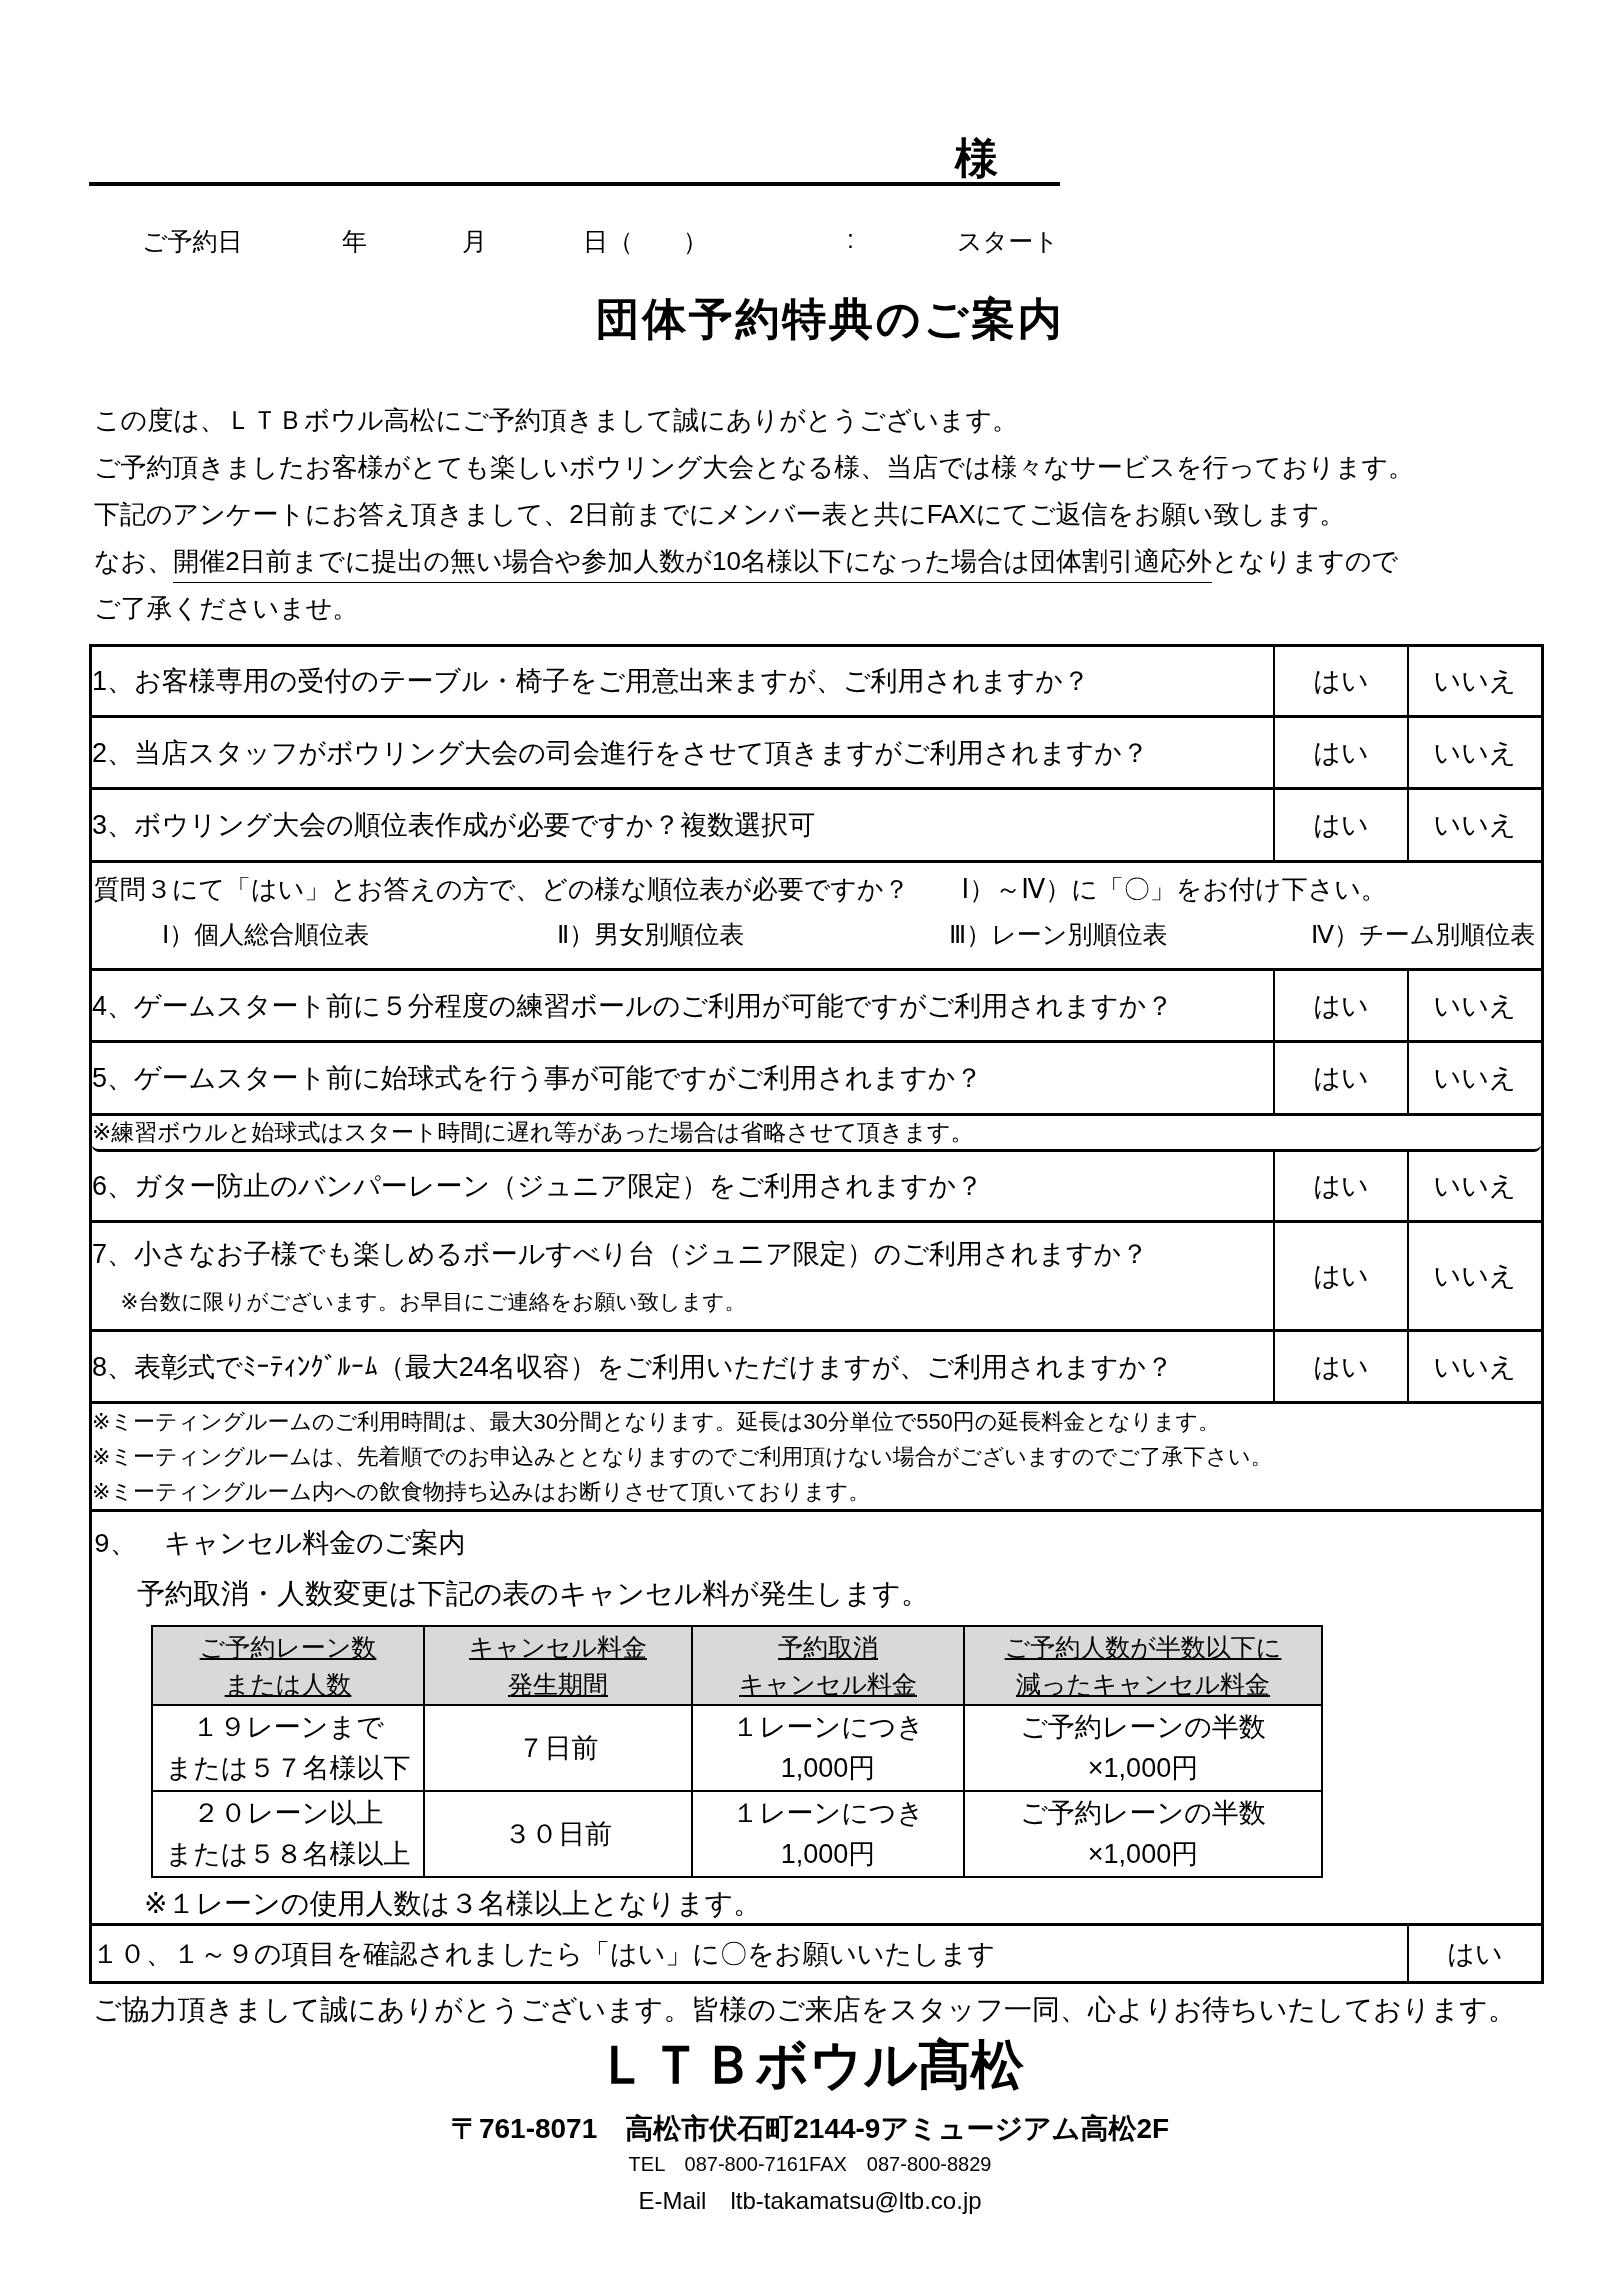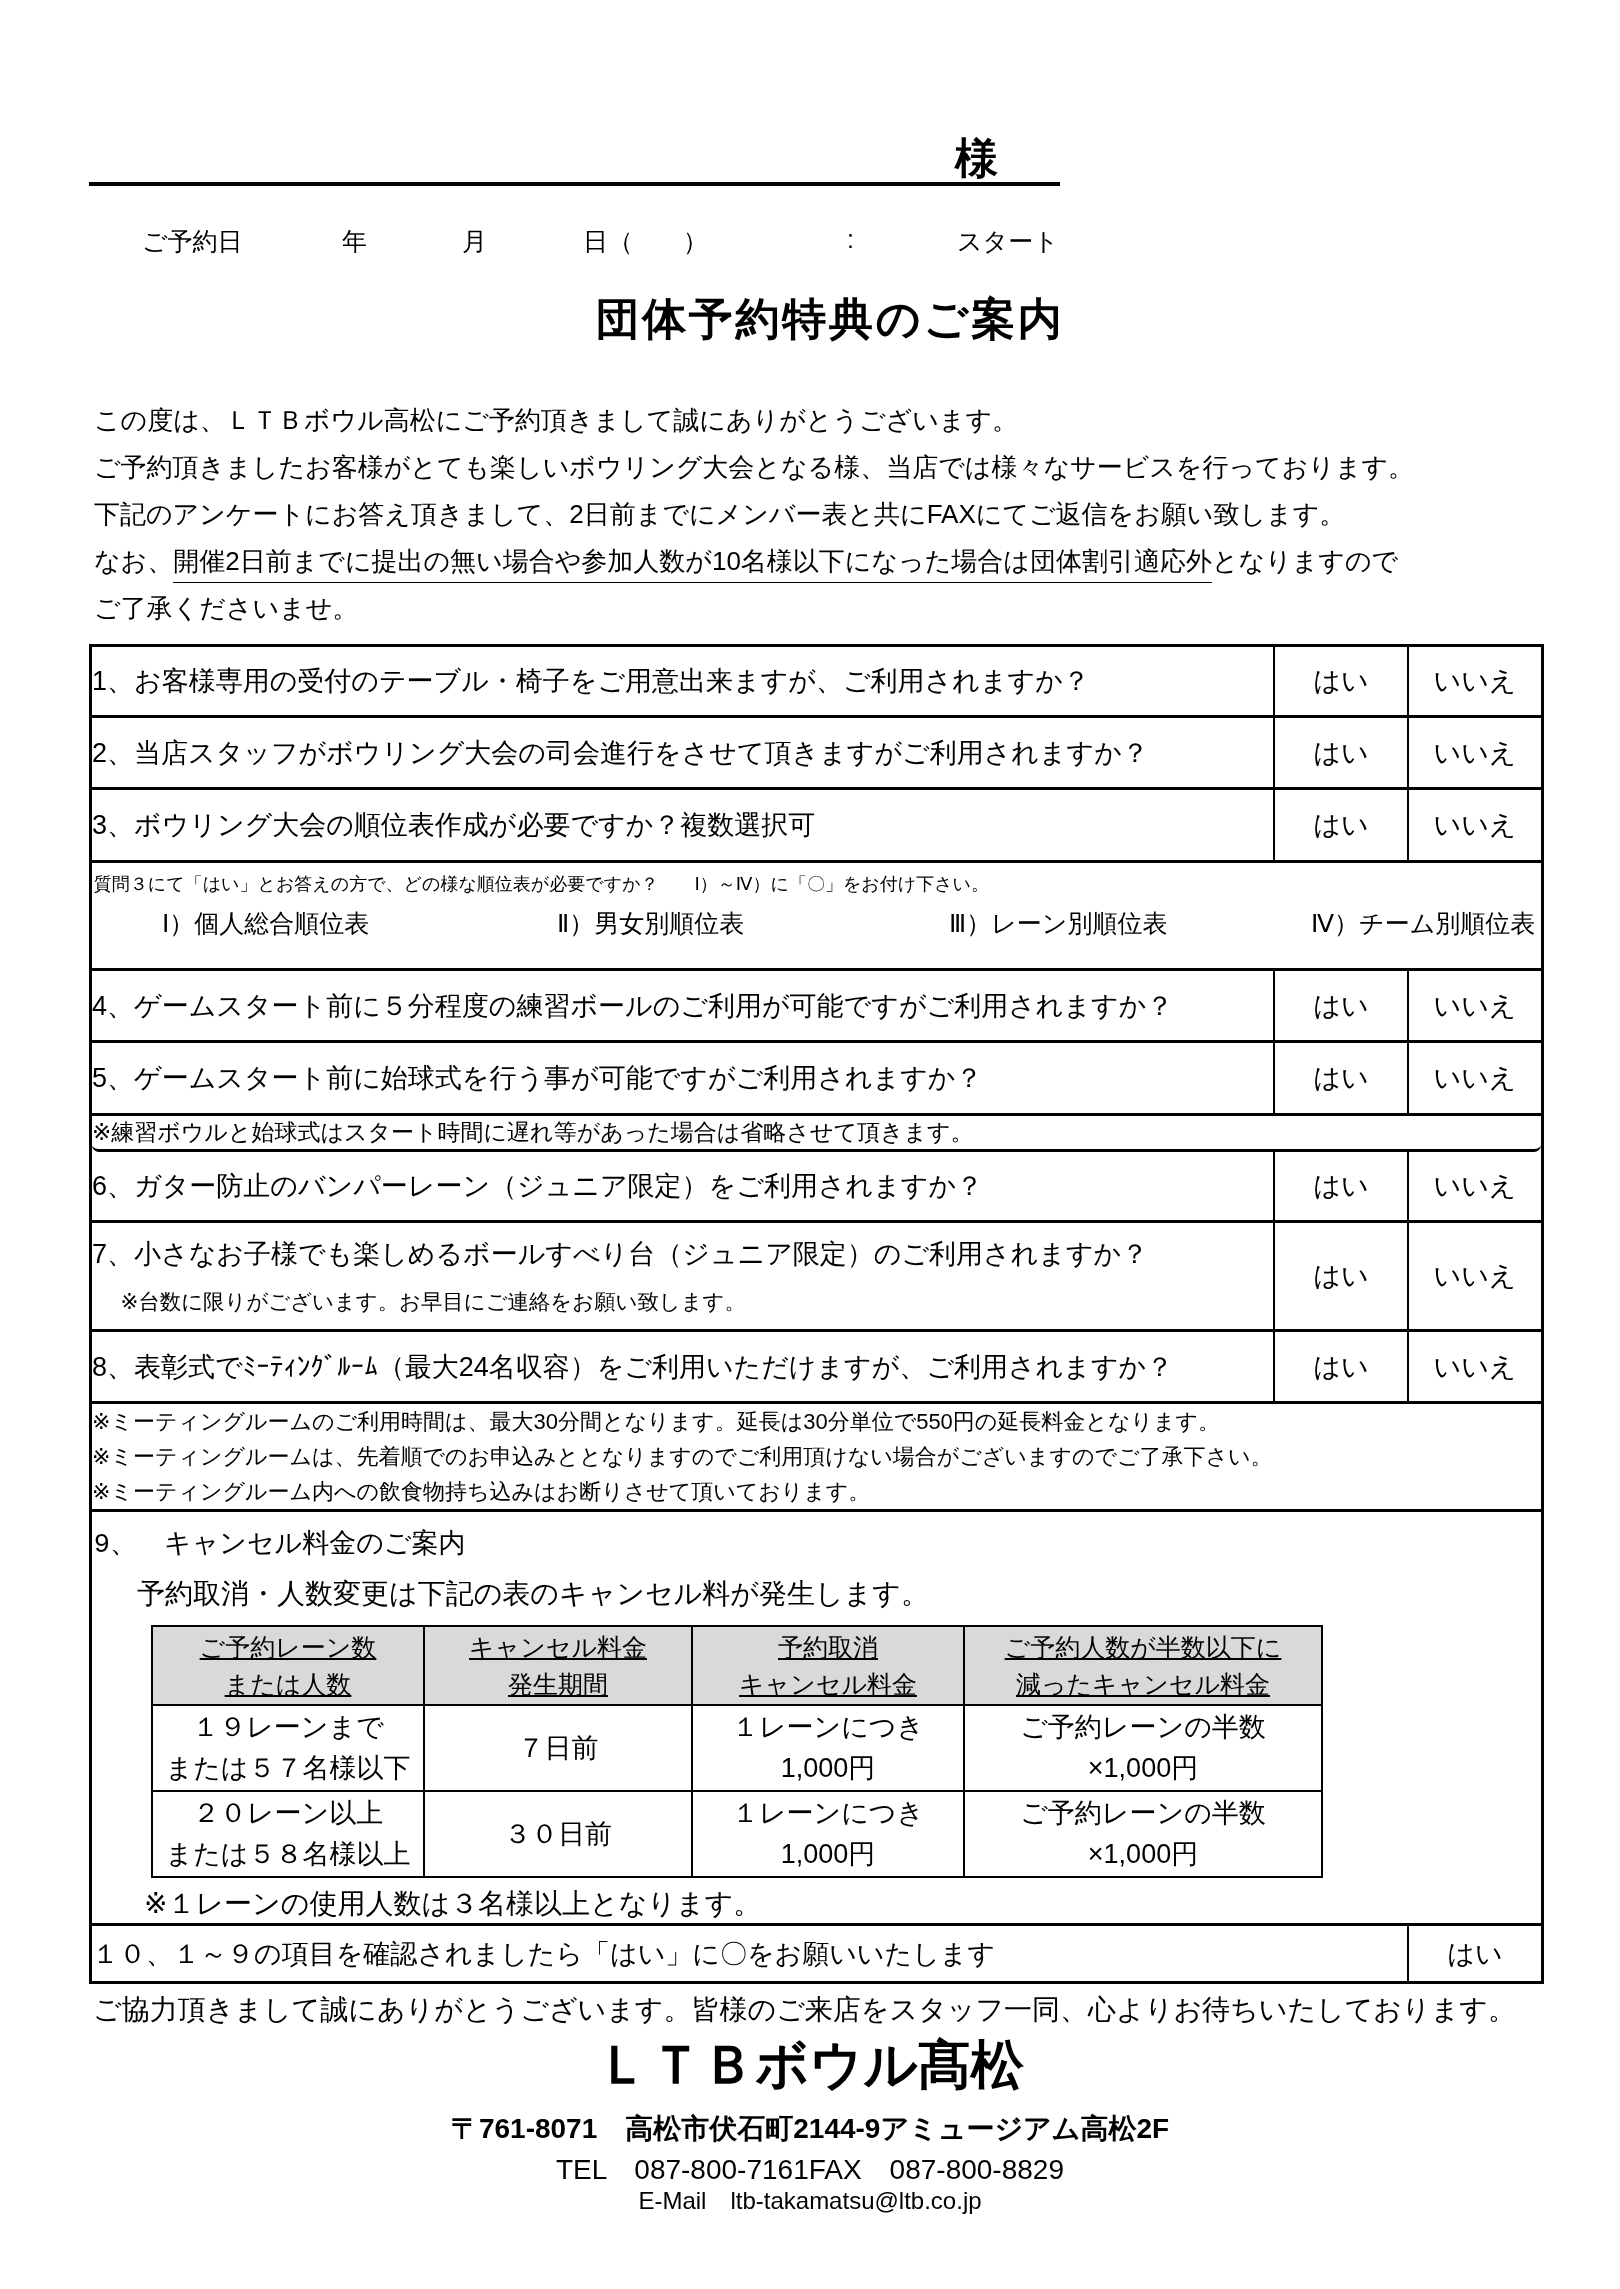--- a/index.html
+++ b/index.html
@@ -38,21 +38,21 @@
   table.main td{
     border-right:2.7px solid #000;border-bottom:3.6px solid #000;
     vertical-align:middle;padding:0;overflow:hidden;
   }
   table.main td:last-child{border-right:none;}
   table.main tr.final td{border-bottom:none;}
   td.qcell{padding-left:16px;}
   td.dash{border-bottom:2.7px dashed #000;}
   td.ans{text-align:center;}
   td.full{padding-left:7.1px;}
-  .fu-line1{font-size:18px;margin:9px 0 0 1.8px;}
+  .fu-line1{font-size:26px;margin:9px 0 0 1.8px;}
   .fu-opts{position:relative;height:55px;font-size:25px;}
   .fu-opts span{position:absolute;bottom:10.7px;white-space:nowrap;}
   .opt1{left:70px;} .opt2{left:465px;} .opt3{left:857px;} .opt4{left:1219px;}
   .small-note{font-size:23px;padding-left:27px;border-radius:7px;}
   .q7-main{margin-bottom:14.3px;}
   .q7-note{font-size:21.4px;margin-left:28.5px;}
   .notes8{font-size:22px;line-height:35px;padding:7.1px 0 0 34px;}
   
   .q9-title{font-size:27px;margin:12.5px 0 0 1.8px;font-family:Liberation Mono, monospace;}
   .q9-sub{font-size:28px;margin:14.3px 0 0 45px;}
@@ -66,21 +66,21 @@
   }
   table.cancel td:last-child{border-right:none;}
   table.cancel tr:last-child td{border-bottom:none;}
   table.cancel td.hd{background:#d9d9d9;font-size:25px;line-height:37px;height:77px;text-decoration:underline;}
   table.cancel td.bd{font-size:27px;line-height:41px;height:84px;}
   .q9-note{font-size:28px;margin:7.1px 0 0 52px;}
   
   .closing{position:absolute;left:93px;top:1991px;width:1497px;font-size:28px;}
   .company{position:absolute;left:0;top:2030px;width:100%;text-align:center;font-size:53px;font-weight:bold;}
   .addr{position:absolute;left:0;top:2110px;width:100%;text-align:center;font-size:28px;font-weight:bold;}
-  .tel{position:absolute;left:0;top:2151px;width:100%;text-align:center;font-size:28px;}
+  .tel{position:absolute;left:0;top:2151px;width:100%;text-align:center;font-size:20px;}
   .mail{position:absolute;left:0;top:2185px;width:100%;text-align:center;font-size:24px;}
 </style>
 </head>
 <body>
 
 <div class="page">
 
   <div class="name-line">
     <span class="sama">様</span>
   </div>

